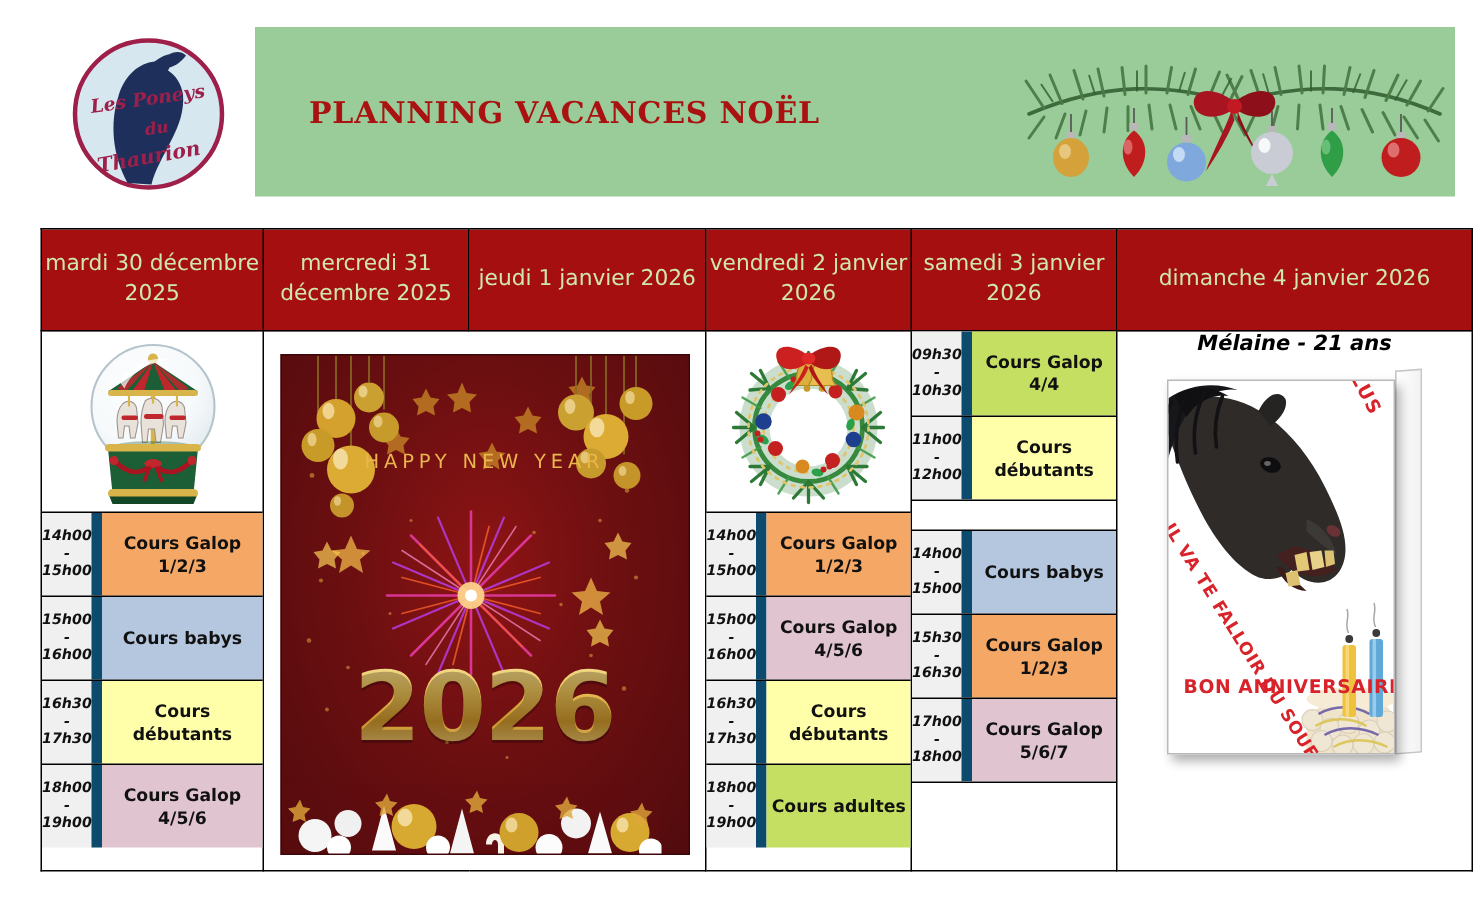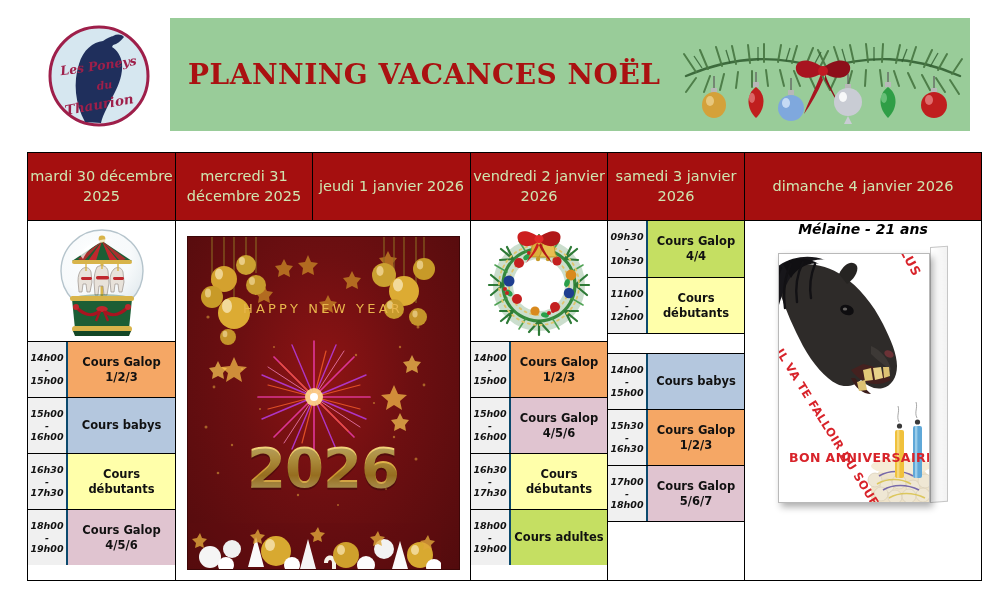--- a/index.html
+++ b/index.html
@@ -19,24 +19,24 @@
   
   #header-banner {
     position: absolute;
     left: 170px; top: 18px;
     width: 800px; height: 113px;
     background: #99cc99;
     display: flex; align-items: center; justify-content: flex-start;
   }
   #banner-title {
     flex: 0 0 auto;
-    margin-left: 18px;
+    margin-left: 36px;
     font-family: "DejaVu Serif", serif;
     font-weight: 700;
-    font-size: 28px;
+    font-size: 20px;
     letter-spacing: 0.5px;
     color: #aa1111;
     white-space: nowrap;
   }
   #garland-wrap {
     position: absolute;
     right: 2px; top: 16px;
     width: 290px; height: 95px;
   }
 
@@ -81,21 +81,21 @@
   .slot-rows { display: flex; flex-direction: column; }
   .slot-row {
     display: flex;
     border-top: 1px solid #000;
     height: 56px;
   }
   .slot-row.first { border-top: 1px solid #000; }
   .slot-time {
     flex: 0 0 40px;
     background: #f0f0f0;
-    border-right: 2px solid #0c4a6e;
+    border-right: 7px solid #0c4a6e;
     display: flex; flex-direction: column;
     align-items: center; justify-content: center;
     font-size: 9.5px;
     font-weight: 700;
     font-style: italic;
     color: #111;
     line-height: 1.25;
     font-family: "DejaVu Sans", sans-serif;
   }
   .slot-label {
@@ -130,21 +130,21 @@
     color: #e8b64c;
     font-size: 13px;
     letter-spacing: 3.2px;
     font-family: "DejaVu Sans", sans-serif;
   }
   #ny-year {
     position: absolute; left: 0; right: 0; top: 198px;
     text-align: center;
     font-family: "DejaVu Sans", sans-serif;
     font-weight: 700;
-    font-size: 56px;
+    font-size: 64px;
     letter-spacing: -1px;
     background: linear-gradient(180deg,#fbe9a8 0%,#e8bf55 35%,#c8922a 62%,#f2dc96 100%);
     -webkit-background-clip: text;
     background-clip: text;
     color: transparent;
     text-shadow: 0 2px 0 rgba(0,0,0,.25);
   }
 
   
   .wreath { position: relative; width: 120px; height: 118px; margin: 2px auto 0; }

